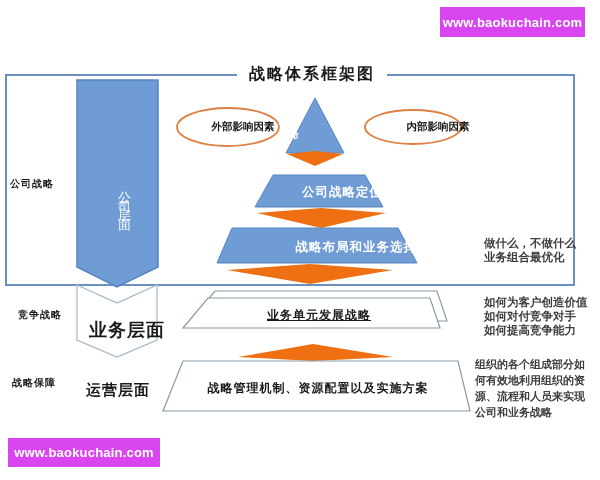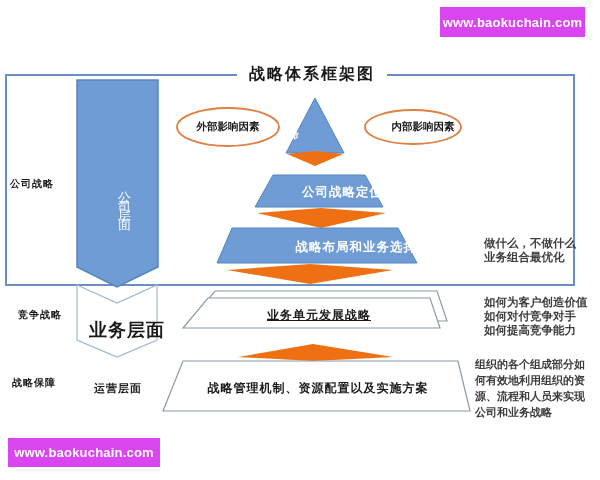--- a/index.html
+++ b/index.html
@@ -27,21 +27,21 @@
   .lvl-company{
     top:143px;left:103px;width:30px;height:112px;color:#ffffff;
     writing-mode:vertical-rl;text-orientation:upright;
     font-size:13px;letter-spacing:9px;text-align:center;
   }
   .vision{
     top:114px;left:279px;width:60px;text-align:left;color:#ffffff;
     font-size:10px;line-height:14px;font-weight:bold;
   }
   .blue-label{color:#ffffff;font-weight:bold;font-size:12.5px;text-align:right;letter-spacing:1px;}
-  .ellipse-label{font-size:10.5px;font-weight:bold;text-align:center;white-space:nowrap;}
+  .ellipse-label{font-size:10.5px;font-weight:bold;text-align:center;white-space:nowrap;padding-left:15px;}
   .black-label{font-weight:bold;font-size:12px;text-align:center;letter-spacing:1px;white-space:nowrap;}
   .note{font-size:11.5px;line-height:14px;font-weight:600;color:#3d3d3d;}
   .note3{font-size:11px;line-height:16px;font-weight:600;color:#3d3d3d;width:124px;}
 </style>
 </head>
 <body>
 
 <svg width="600" height="480" viewBox="0 0 600 480">
 
   <rect x="6" y="75" width="568" height="210" fill="none" stroke-width="2" stroke="#6b8fc0"></rect>
@@ -84,21 +84,21 @@
 <div class="abs vision pre">愿景
 使命</div>
 
 <div class="abs ellipse-label" style="left:177px;top:120px;width:102px;">外部影响因素</div>
 <div class="abs ellipse-label" style="left:364px;top:120px;width:118px;">内部影响因素</div>
 
 <div class="abs blue-label" style="left:255px;top:184px;width:128px;">公司战略定位</div>
 <div class="abs blue-label" style="left:217px;top:239px;width:200px;">战略布局和业务选择</div>
 
 <div class="abs black-label" style="left:77px;top:318px;width:100px;font-size:18px;">业务层面</div>
-<div class="abs black-label" style="left:86px;top:381px;width:64px;font-size:11px;">运营层面</div>
+<div class="abs black-label" style="left:86px;top:381px;width:64px;font-size:15px;">运营层面</div>
 
 <div class="abs black-label" style="left:208px;top:307px;width:222px;text-decoration:underline;">业务单元发展战略</div>
 <div class="abs black-label" style="left:178px;top:380px;width:280px;">战略管理机制、资源配置以及实施方案</div>
 
 <div class="abs note pre" style="left:484px;top:236px;">做什么，不做什么
 业务组合最优化</div>
 <div class="abs note pre" style="left:484px;top:295px;">如何为客户创造价值
 如何对付竞争对手
 如何提高竞争能力</div>
 <div class="abs note3 pre" style="left:475px;top:356px;">组织的各个组成部分如

